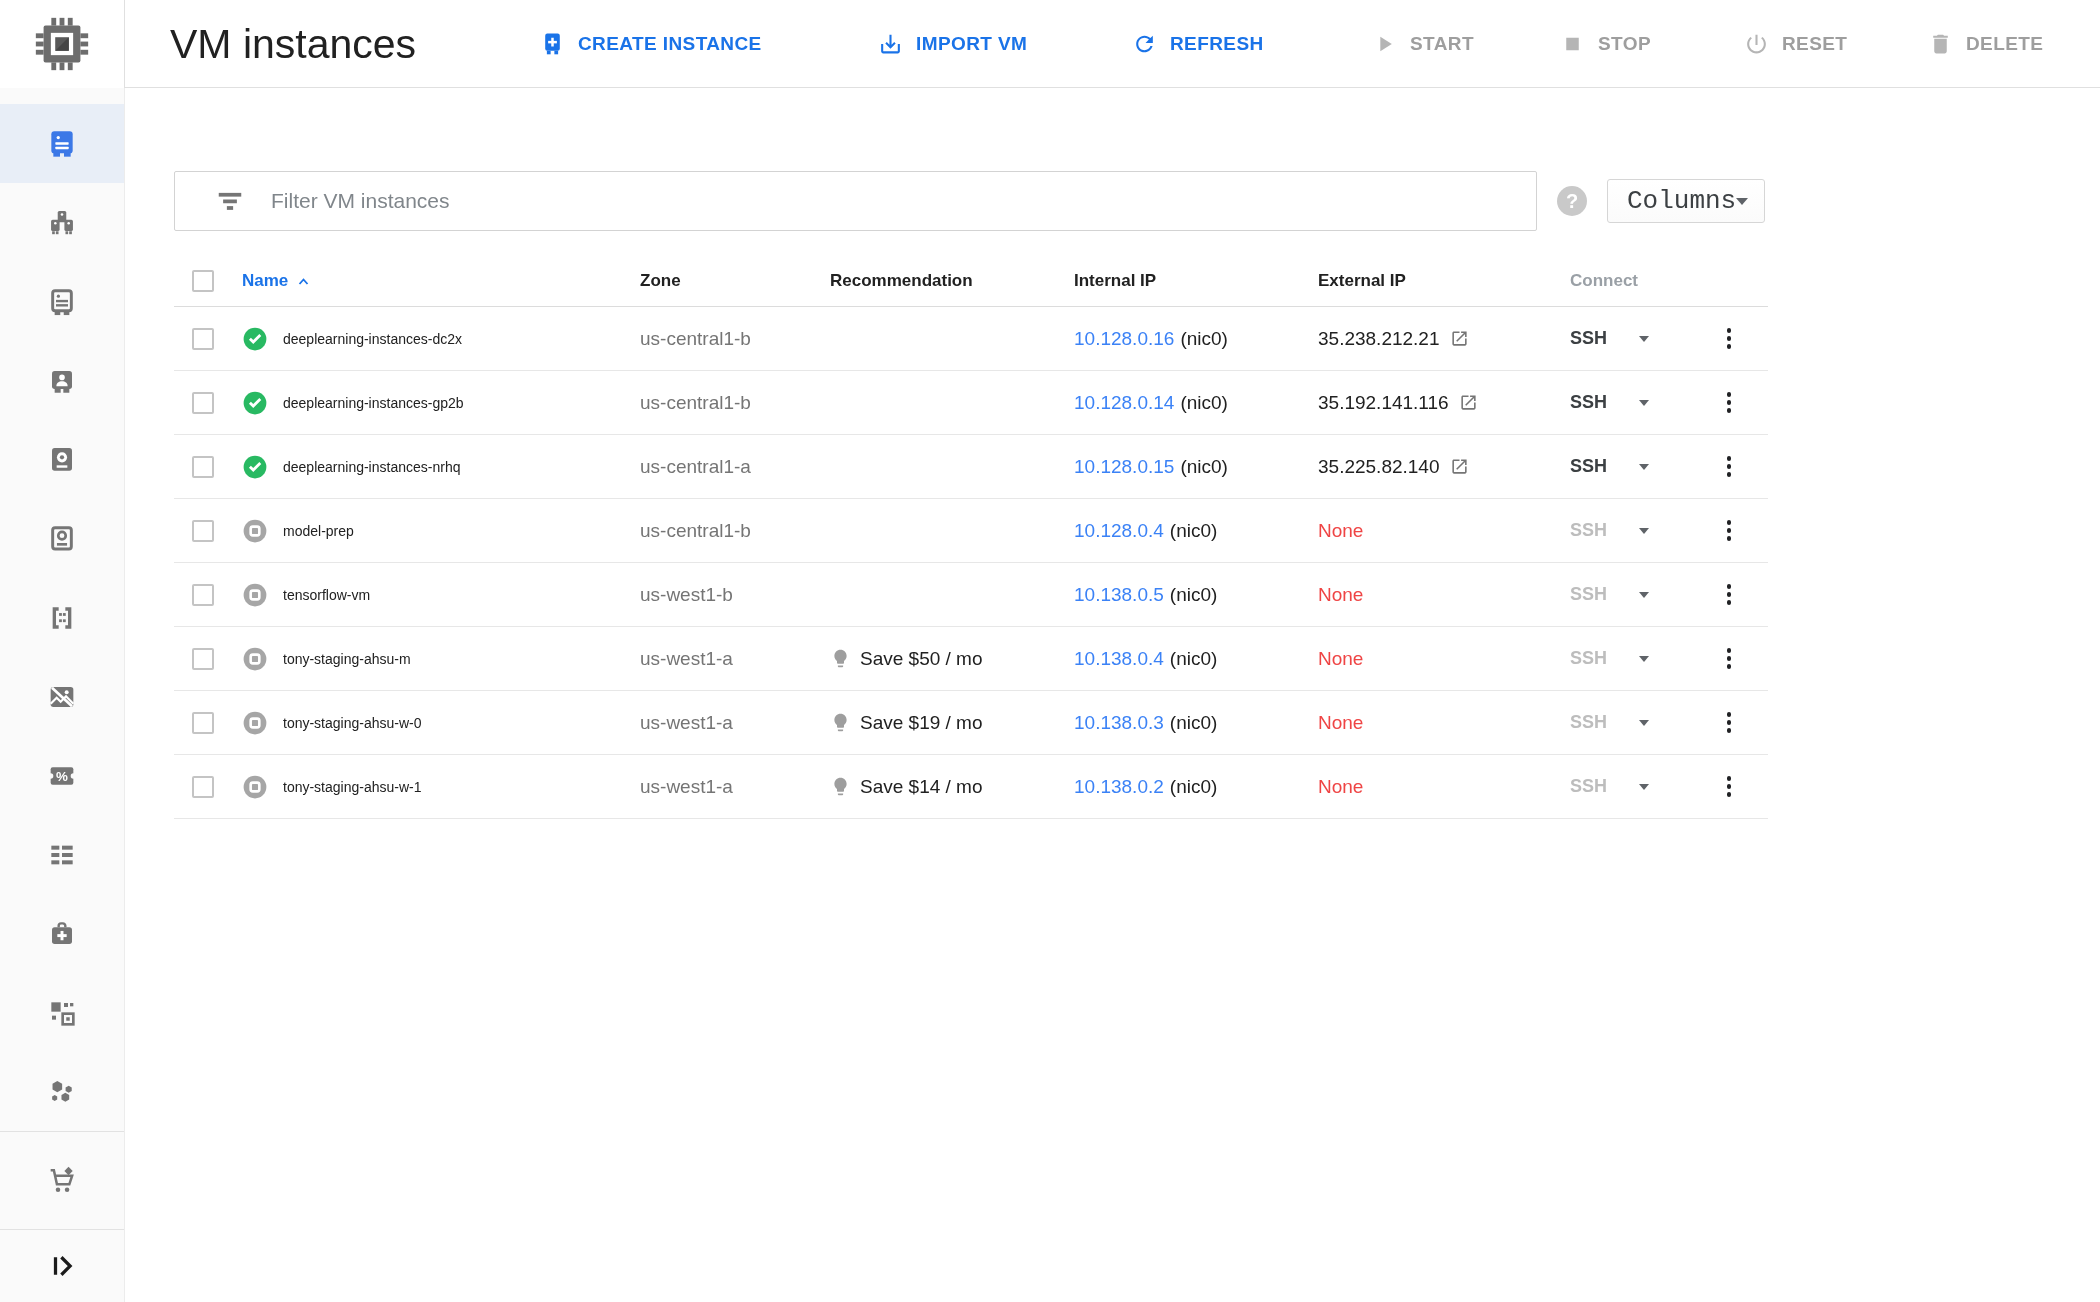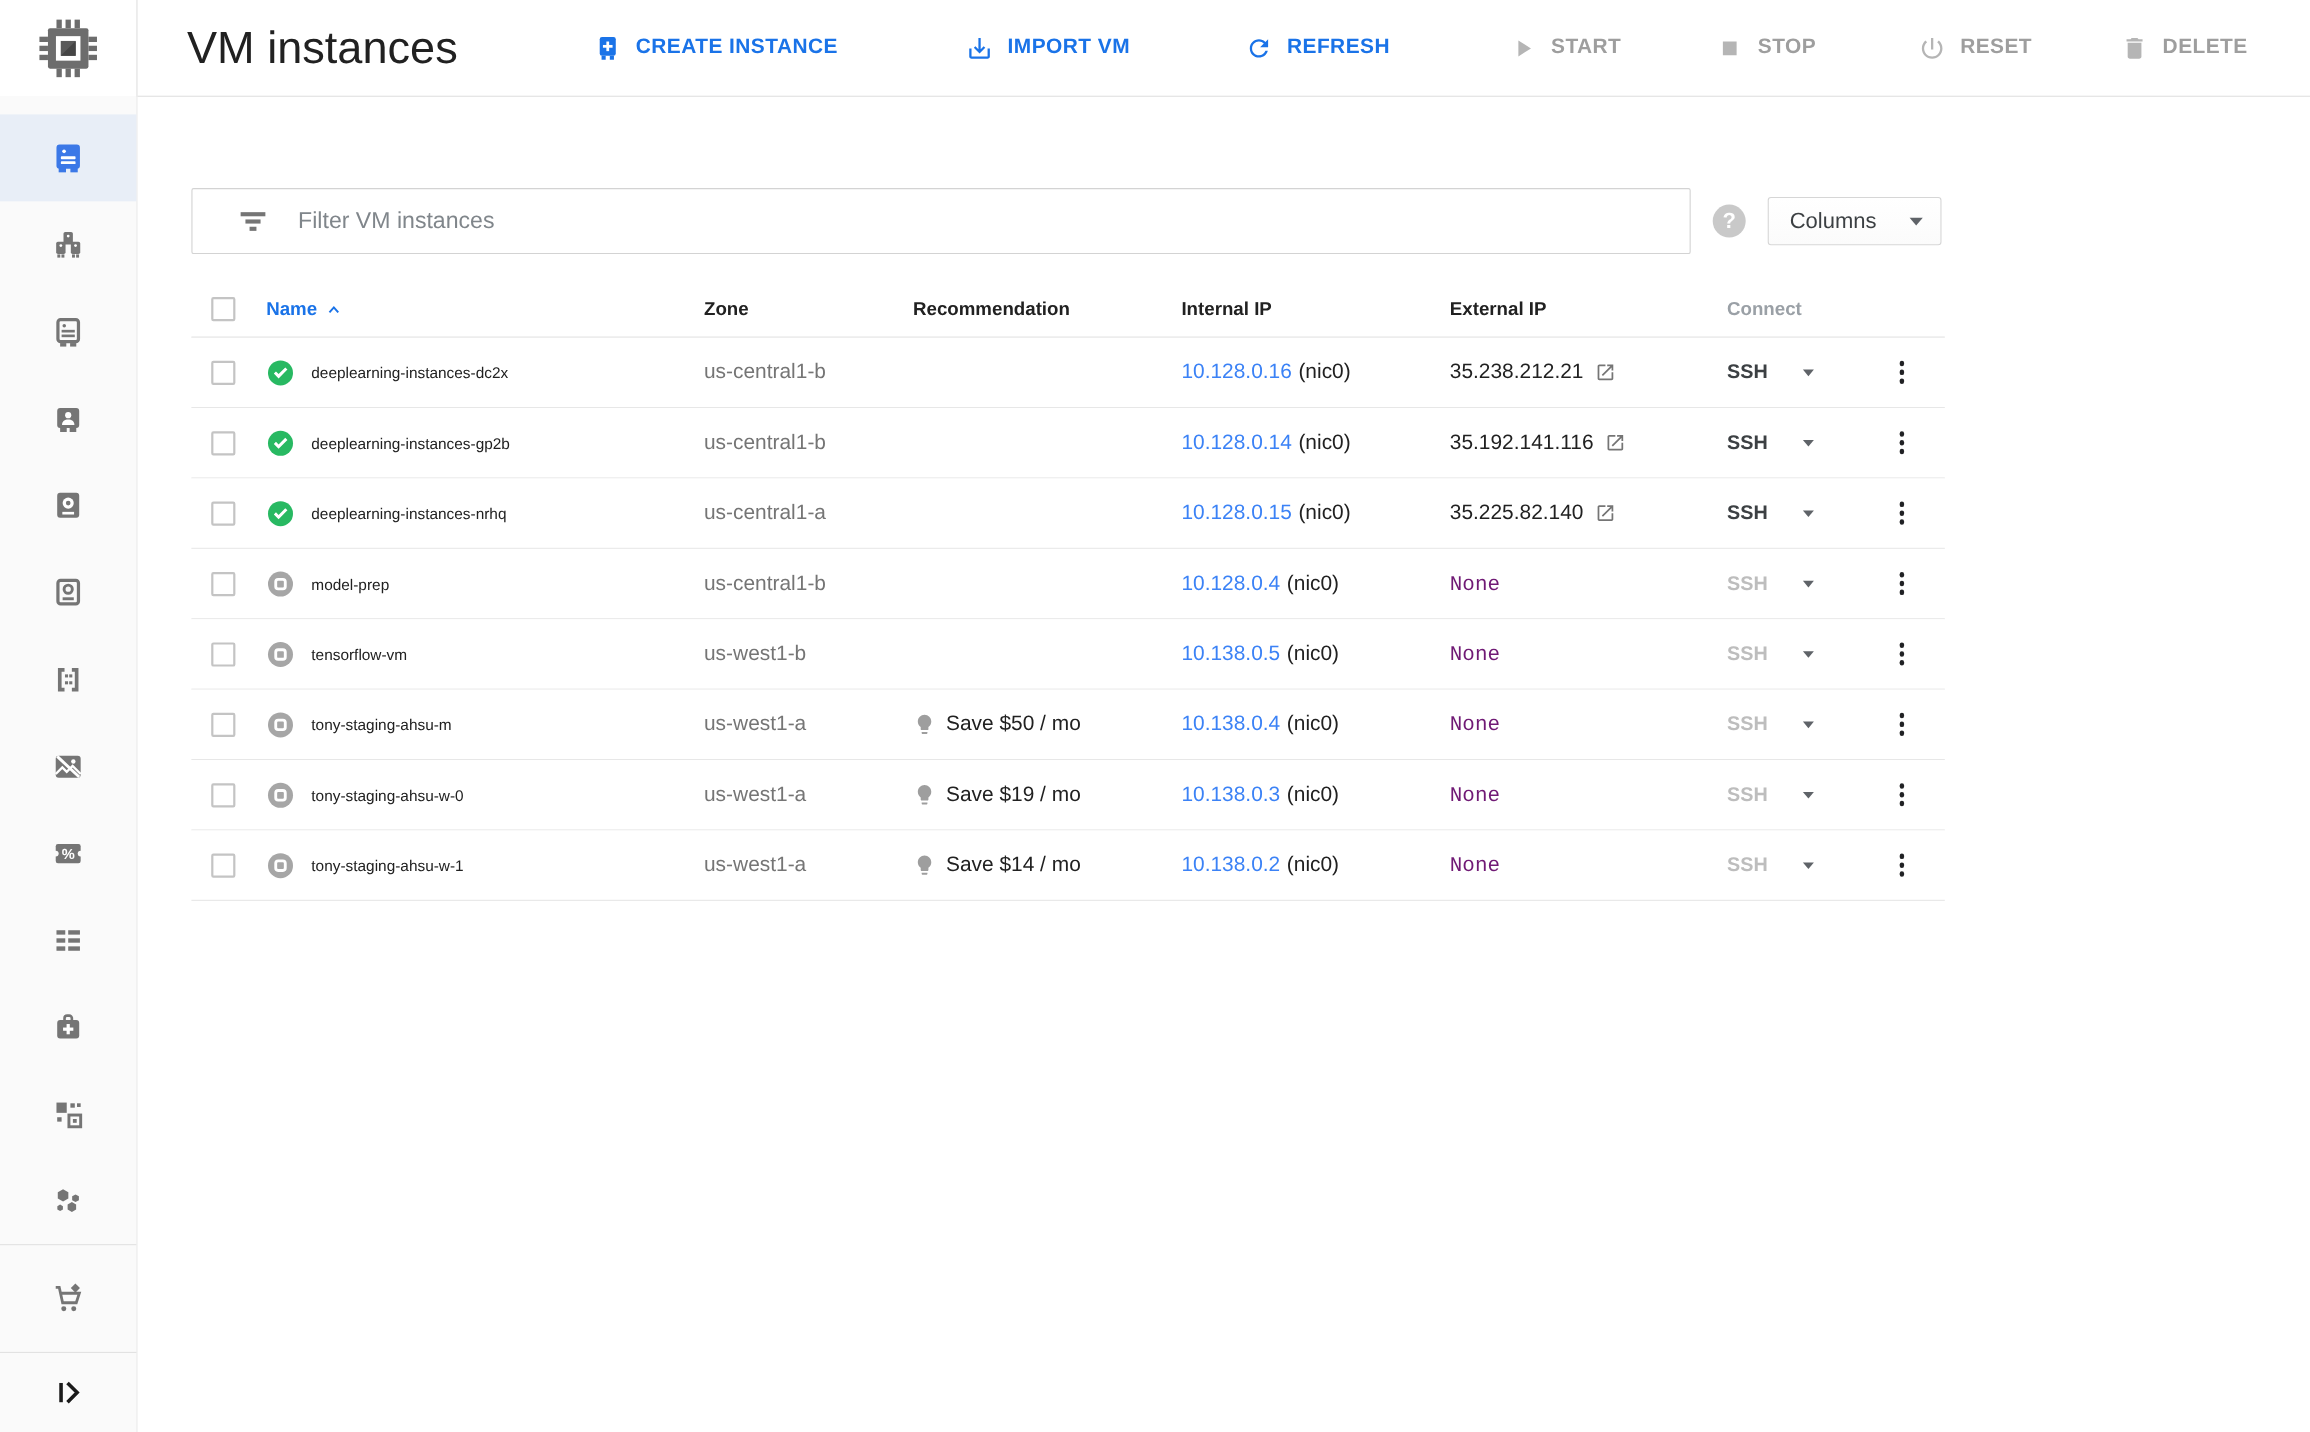--- a/index.html
+++ b/index.html
@@ -33,21 +33,21 @@
   .filter-row{display:flex;align-items:center;}
   .filter-box{width:1363px;height:60px;border:1px solid #d3d3d3;border-radius:2px;background:#fff;
     display:flex;align-items:center;padding-left:40px;gap:24px;}
   .filter-box input{border:none;outline:none;flex:1;font-size:21px;color:#3c4043;background:transparent;
     font-family:inherit;}
   .filter-box input::placeholder{color:#80868b;}
   .help-circle{width:30px;height:30px;border-radius:50%;background:#c9c9c9;color:#fff;font-size:20px;
     font-weight:700;display:flex;align-items:center;justify-content:center;margin-left:20px;cursor:pointer;}
   .columns-btn{width:158px;height:44px;margin-left:20px;border:1px solid #d6d6d6;border-radius:3px;
     background:linear-gradient(#fff,#fbfbfb);display:flex;align-items:center;justify-content:space-between;
-    padding:0 16px 0 19px;font-size:20px;color:#3c4043;cursor:pointer;}
+    padding:0 16px 0 19px;font-size:26px;color:#3c4043;cursor:pointer;font-family:Liberation Mono, monospace;}
   .caret-down{width:0;height:0;border-left:6px solid transparent;border-right:6px solid transparent;
     border-top:7px solid #5f6368;}
 
   
   .table{width:1594px;margin-top:24px;}
   .thead{display:flex;align-items:center;height:52px;border-bottom:1px solid #dcdcdc;}
   .h{font-size:17px;font-weight:700;color:#212121;white-space:nowrap;}
   .h-connect{color:#9aa0a6;}
   .h-name{display:flex;align-items:center;gap:8px;color:#1a73e8;cursor:pointer;}
   .trow{display:flex;align-items:center;height:64px;border-bottom:1px solid #e7e7e7;background:#fff;}
@@ -56,21 +56,21 @@
   .c-status{width:41px;}
   .c-name{width:357px;font-size:14px;color:#212121;cursor:pointer;}
   .h-namecell{width:398px;}
   .c-zone{width:190px;font-size:19px;color:#757575;}
   .c-rec{width:244px;font-size:19px;color:#212121;gap:9px;}
   .c-rec.empty{visibility:hidden;}
   .c-int{width:244px;font-size:19px;gap:6px;}
   .c-int .ip{color:#3b82f6;}
   .c-int .nic{color:#212121;}
   .c-ext{width:252px;font-size:19px;color:#212121;gap:10px;}
-  .c-ext.none{color:#701a75;font-family:Liberation Mono, monospace;}
+  .c-ext.none{color:#ef4444;}
   .c-ssh{width:120px;gap:32px;}
   .ssh-label{font-size:18px;font-weight:700;color:#3c4043;cursor:pointer;}
   .c-ssh .caret-down{border-left-width:5.5px;border-right-width:5.5px;border-top-width:6.5px;cursor:pointer;}
   .c-ssh.disabled .ssh-label{color:#bdbdbd;}
   .c-menu{width:78px;justify-content:center;}
   .kebab{display:flex;flex-direction:column;gap:3.5px;padding:6px;cursor:pointer;}
   .kebab i{width:4.6px;height:4.6px;border-radius:50%;background:#202124;}
   .checkbox{width:22px;height:22px;border:2px solid #c4c4c4;border-radius:2px;background:#fff;cursor:pointer;}
   .icon-wrap{display:flex;align-items:center;}
 </style>

